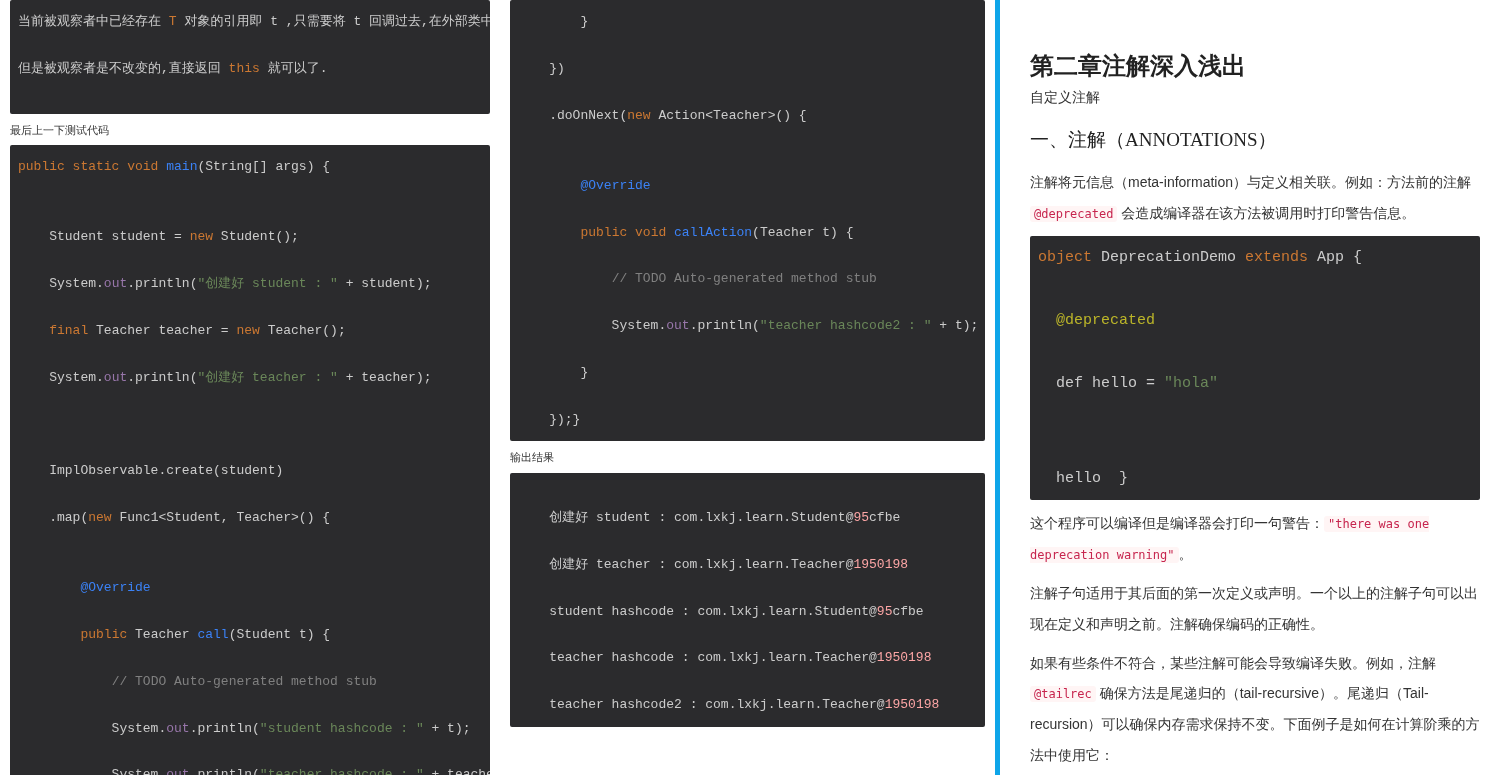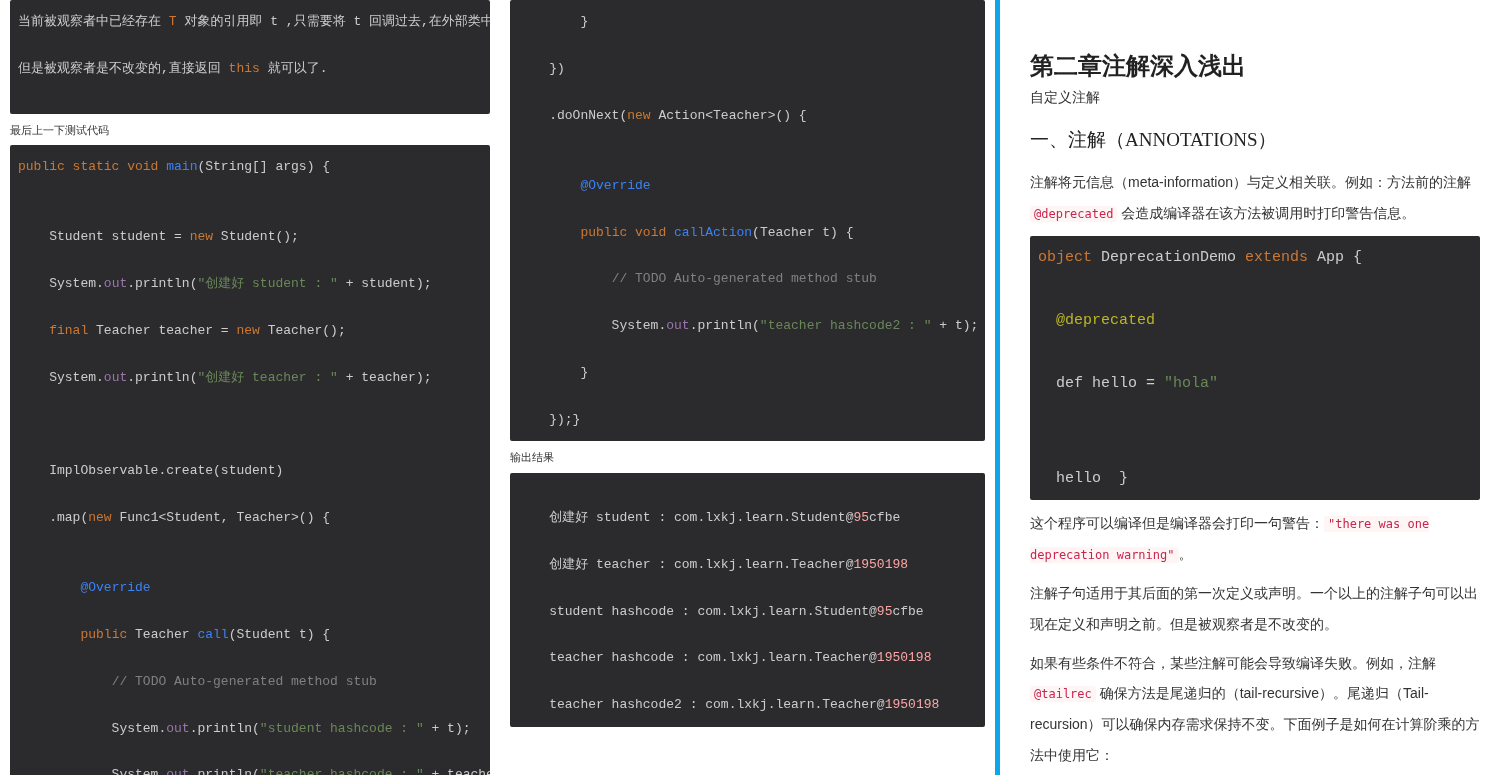--- a/index.html
+++ b/index.html
@@ -164,15 +164,15 @@
   <p class="para"><span>注解将元信息（meta-information）与定义相关联。例如：方法前的注解 </span><span class="inline-code">@deprecated</span><span> 会造成编译器在该方法被调用时打印警告信息。</span></p>
   <div class="dark-box"><span class="kw">object</span><span> DeprecationDemo </span><span class="kw">extends</span><span> App {</span>
 
 <span class="ann">  @deprecated</span>
 
 <span>  def hello = </span><span class="str">"hola"</span>
 
 
 <span>  hello  }</span></div>
   <p class="para"><span>这个程序可以编译但是编译器会打印一句警告：</span><span class="inline-code">"there was one deprecation warning"</span><span>。</span></p>
-  <p class="para">注解子句适用于其后面的第一次定义或声明。一个以上的注解子句可以出现在定义和声明之前。但是被观察者是不改变的。</p>
+  <p class="para">注解子句适用于其后面的第一次定义或声明。一个以上的注解子句可以出现在定义和声明之前。注解确保编码的正确性。</p>
   <p class="para"><span>如果有些条件不符合，某些注解可能会导致编译失败。例如，注解 </span><span class="inline-code">@tailrec</span><span> 确保方法是尾递归的（tail-recursive）。尾递归（Tail-recursion）可以确保内存需求保持不变。下面例子是如何在计算阶乘的方法中使用它：</span></p>
 </div>
 
 </body></html>

